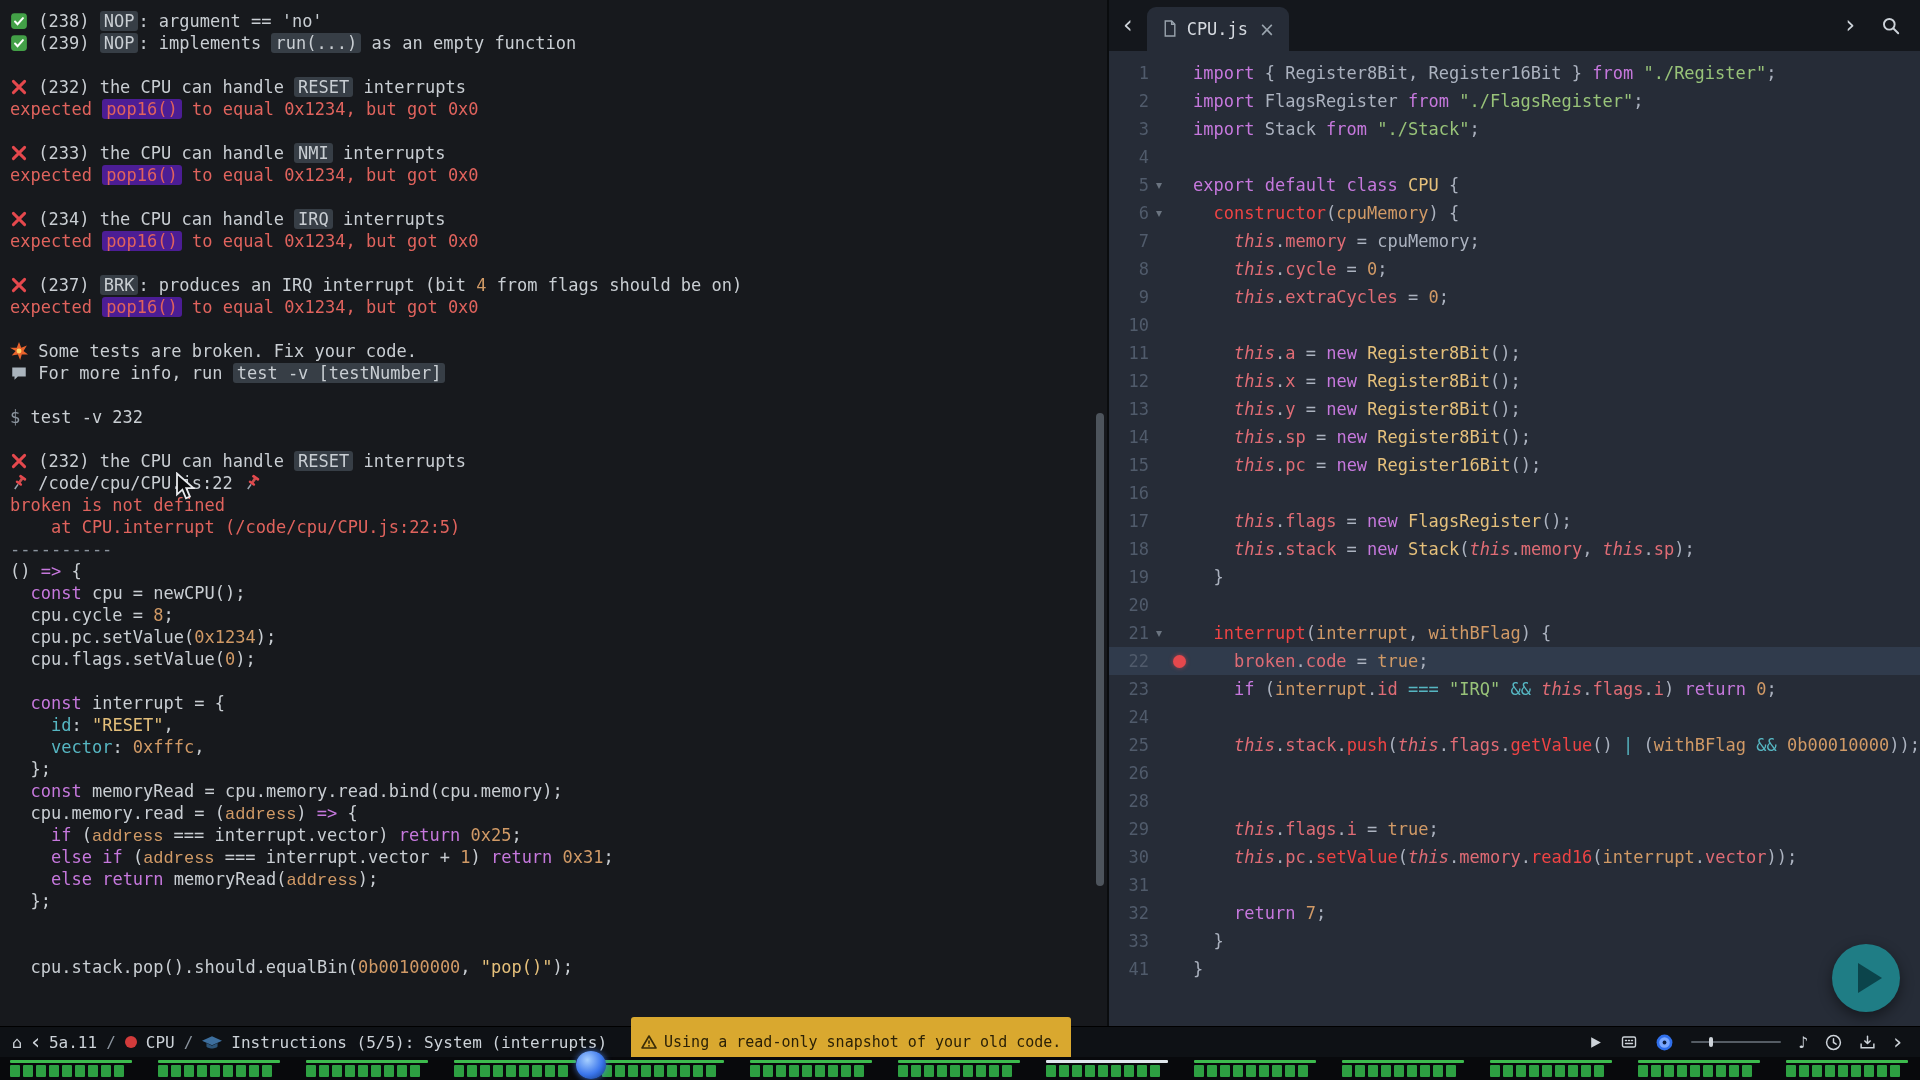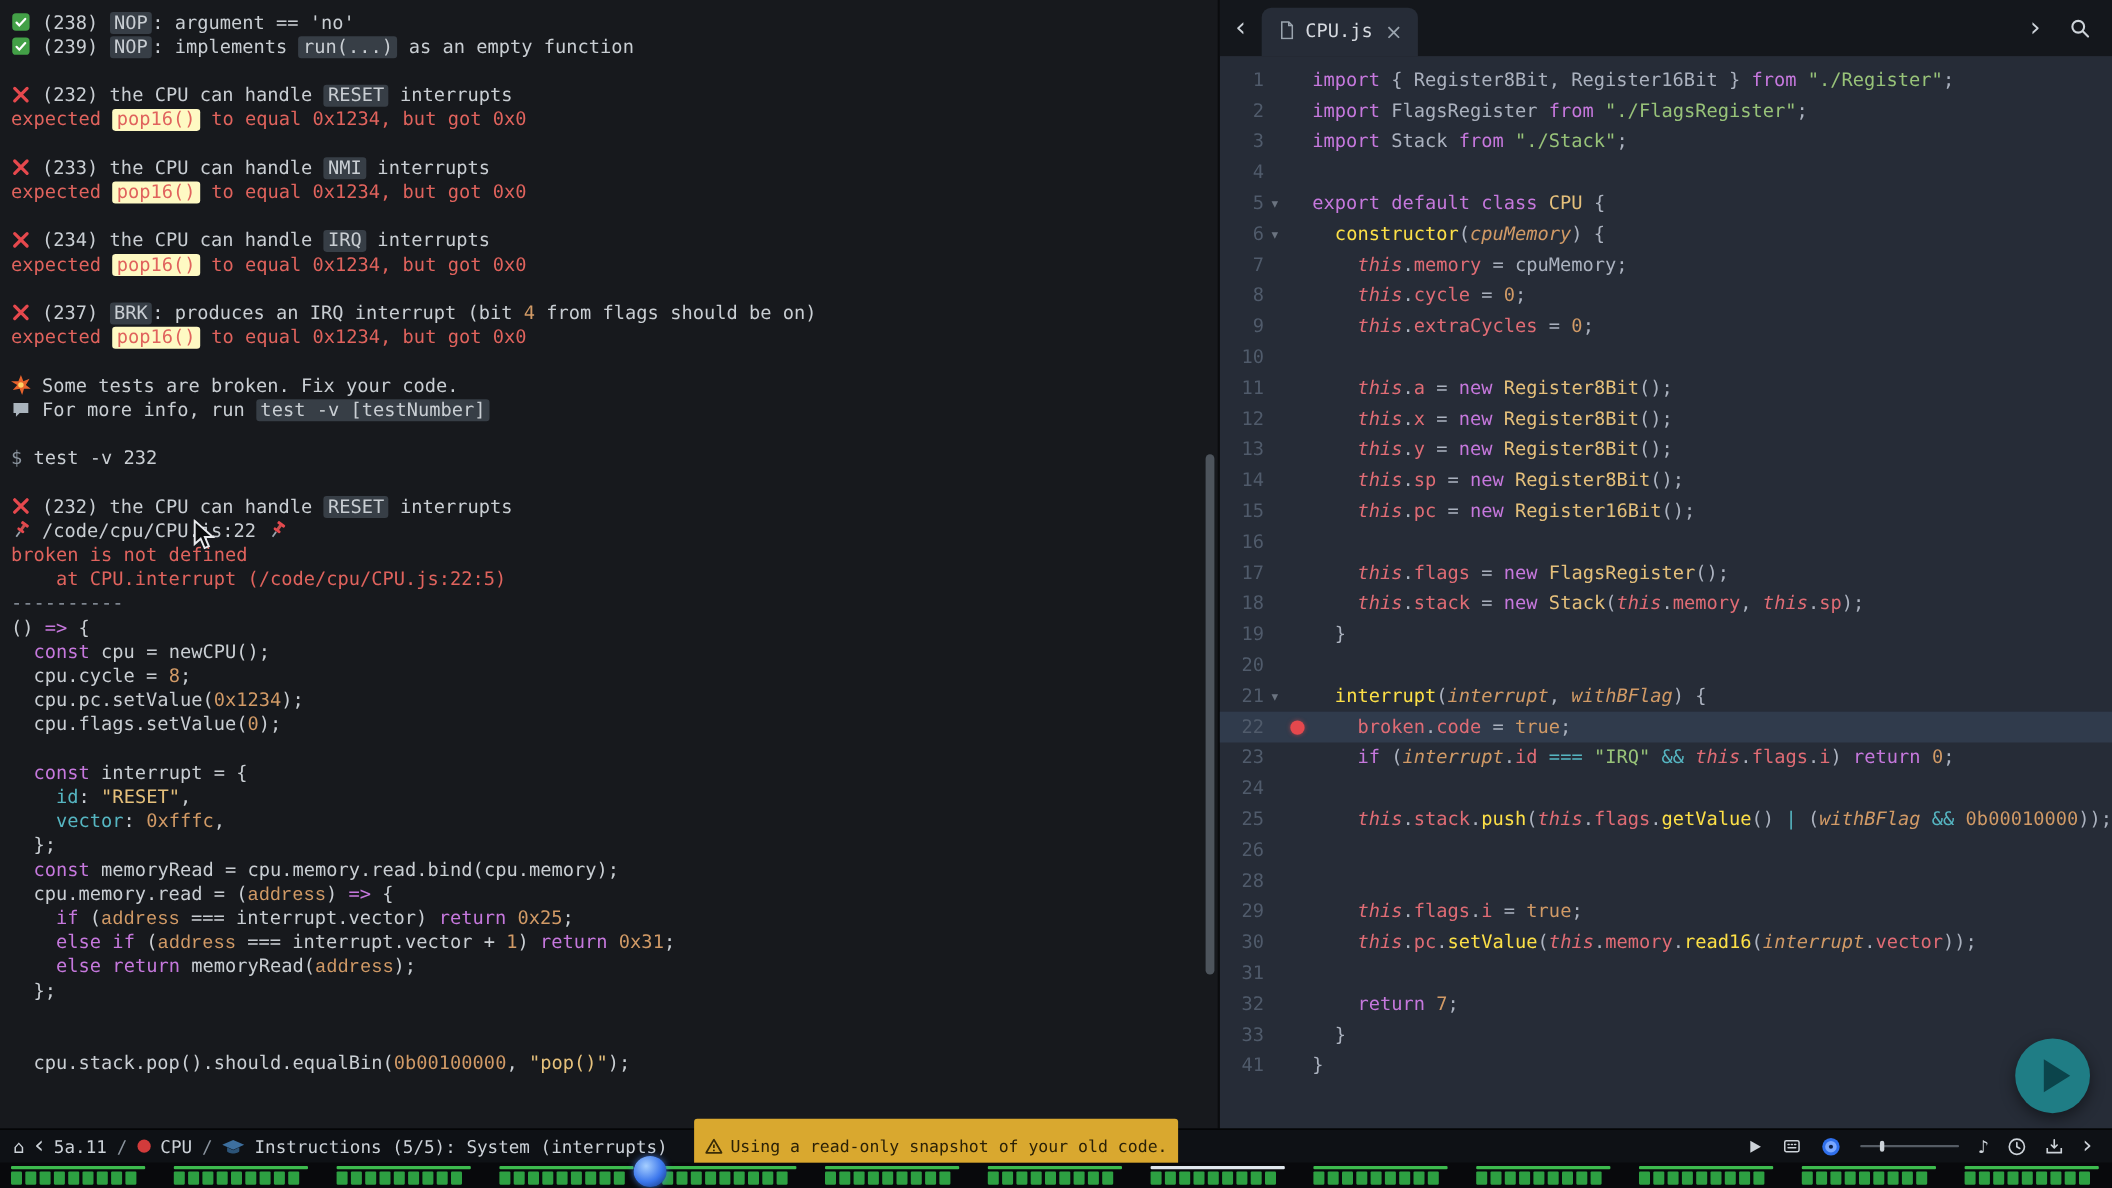--- a/index.html
+++ b/index.html
@@ -22,21 +22,21 @@
   }
   .t-line { height:22px; line-height:22px; font-size:17px; white-space:pre; color:#c9ced3; }
   .seg.r    { color:#e0635d; }
   .seg.dim  { color:#8b949e; }
   .seg.kw   { color:#c678dd; }
   .seg.num  { color:#d19a66; }
   .seg.str  { color:#e5c07b; }
   .seg.key  { color:#56b6c2; }
   .seg.prm  { color:#d19a66;font-family:Liberation Mono, monospace; }
   .seg.chip { background:#373e46; border-radius:3px; padding:0 4px; }
-  .seg.chipr{ background:#fef9c3; border-radius:3px; padding:0 4px; color:#e0635d; }
+  .seg.chipr{ background:#4c1d95; border-radius:3px; padding:0 4px; color:#e0635d; }
   .hlbg { background:#3a4149; border-radius:2px; display:inline-block; padding:0 5px; }
   .ticon svg { width:18px; height:18px; vertical-align:-3px; }
   .term-scrollbar {
     position:absolute; right:3px; top:413px; width:8px; height:473px;
     background:#4d545c; border-radius:4px;
   }
 
   
   .editor-panel { flex:1; background:#262c37; display:flex; flex-direction:column; position:relative; }
   .tabbar { height:51px; background:#14171c; display:flex; align-items:flex-end; position:relative; flex:none; }
@@ -61,24 +61,24 @@
   .e-fold { width:20px; text-align:center; color:#6b7480; font-size:12px; flex:none;
             font-family:"DejaVu Sans", sans-serif; }
   .e-bp   { width:24px; flex:none; position:relative; }
   .bpdot  { position:absolute; left:4px; top:8px; width:13px; height:13px; border-radius:50%;
             background:#e5484d; box-shadow:0 0 4px rgba(229,72,77,.6); }
   .e-code { color:#abb2bf; }
   .e-code .kw  { color:#c678dd; }
   .e-code .str { color:#98c379; }
   .e-code .num { color:#d19a66; }
   .e-code .cls { color:#e5c07b; }
-  .e-code .fn  { color:#fde047; }
+  .e-code .fn  { color:#ef4444; }
   .e-code .prop{ color:#e06c75; }
   .e-code .ths { color:#e06c75; font-style:italic; }
-  .e-code .prm { color:#d19a66; font-style:italic; }
+  .e-code .prm { color:#d19a66; }
   .e-code .op  { color:#56b6c2; }
 
   .fab {
     position:absolute; right:20px; bottom:14px; width:68px; height:68px; border-radius:50%;
     background:#1f7d85; box-shadow:0 5px 14px rgba(0,0,0,.45);
     display:flex; align-items:center; justify-content:center;
   }
   .fab-tri { width:0; height:0; margin-left:7px;
     border-top:15px solid transparent; border-bottom:15px solid transparent;
     border-left:24px solid #0b444b; }

